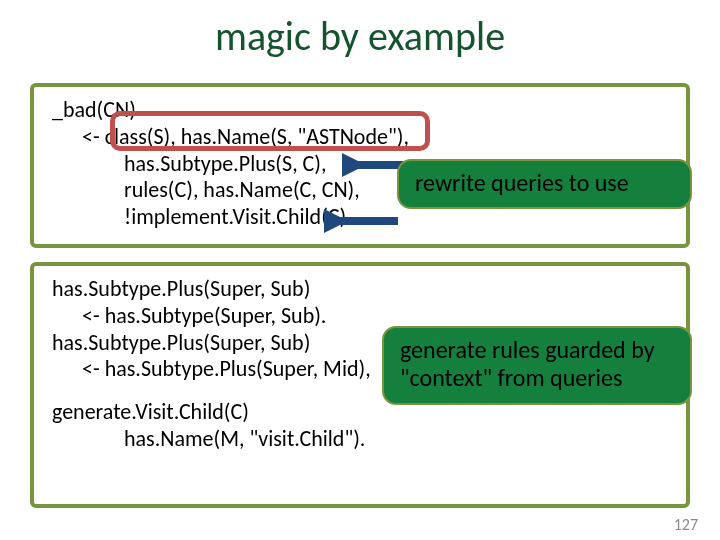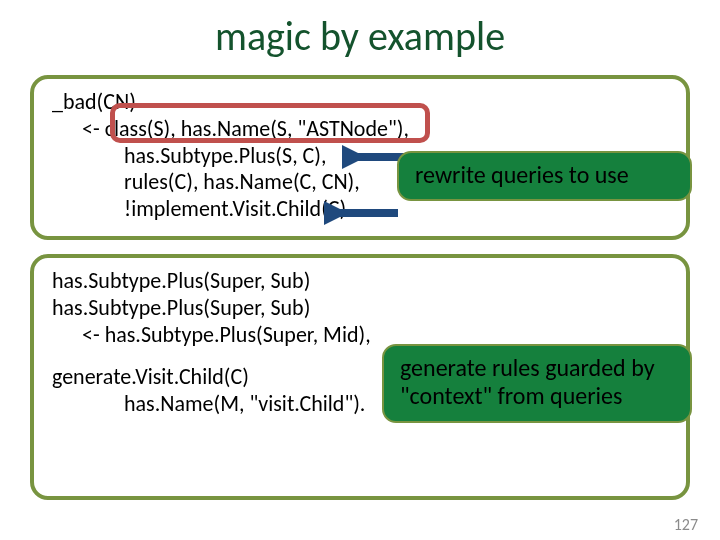--- a/index.html
+++ b/index.html
@@ -12,23 +12,23 @@
   }
   .title {
     text-align:center;
     font-size:40px;
     font-weight:400;
     color:#14532d;
     padding:12px 0 14px 0;
   }
   .panel {
     position:relative;
-    margin:0 30px 14px 30px;
+    margin:8px 30px 14px 30px;
     border:4px solid #789440;
-    border-radius:18px;
+    border-radius:6px;
     background:#fff;
     padding:10px 18px 12px 18px;
     font-size:22px;
     color:#000;
     line-height:1.22;
   }
   .panel .indent1 { padding-left:30px; }
   .panel .indent2 { padding-left:72px; }
   .redbox {
     position:absolute;
@@ -87,25 +87,26 @@
     <line x1="74" y1="12" x2="8" y2="12" stroke="#1f497d" stroke-width="8" marker-end="url(#ah2)"></line>
   </svg>
 
   <div class="callout" style="right:-6px; top:72px; width:295px;">
     <div>rewrite queries to use</div>
   </div>
 </div>
 
 <div class="panel" style="height:246px;">
   <div>has.Subtype.Plus(Super, Sub)</div>
+  <div class="indent1">&lt;-  has.Subtype(Super, Sub).</div>
   <div>has.Subtype.Plus(Super, Sub)</div>
   <div class="indent1">&lt;-  has.Subtype.Plus(Super, Mid),</div>
   <div style="height:16px"></div>
   <div>generate.Visit.Child(C)</div>
   <div class="indent2">has.Name(M, "visit.Child").</div>
 
-  <div class="callout" style="right:-6px; top:86px; width:310px;">
+  <div class="callout" style="right:-6px; top:60px; width:310px;">
     <div>generate rules guarded by</div>
     <div>"context" from queries</div>
   </div>
 </div>
 
 <div class="slidenum">127</div>
 
 </body></html>

